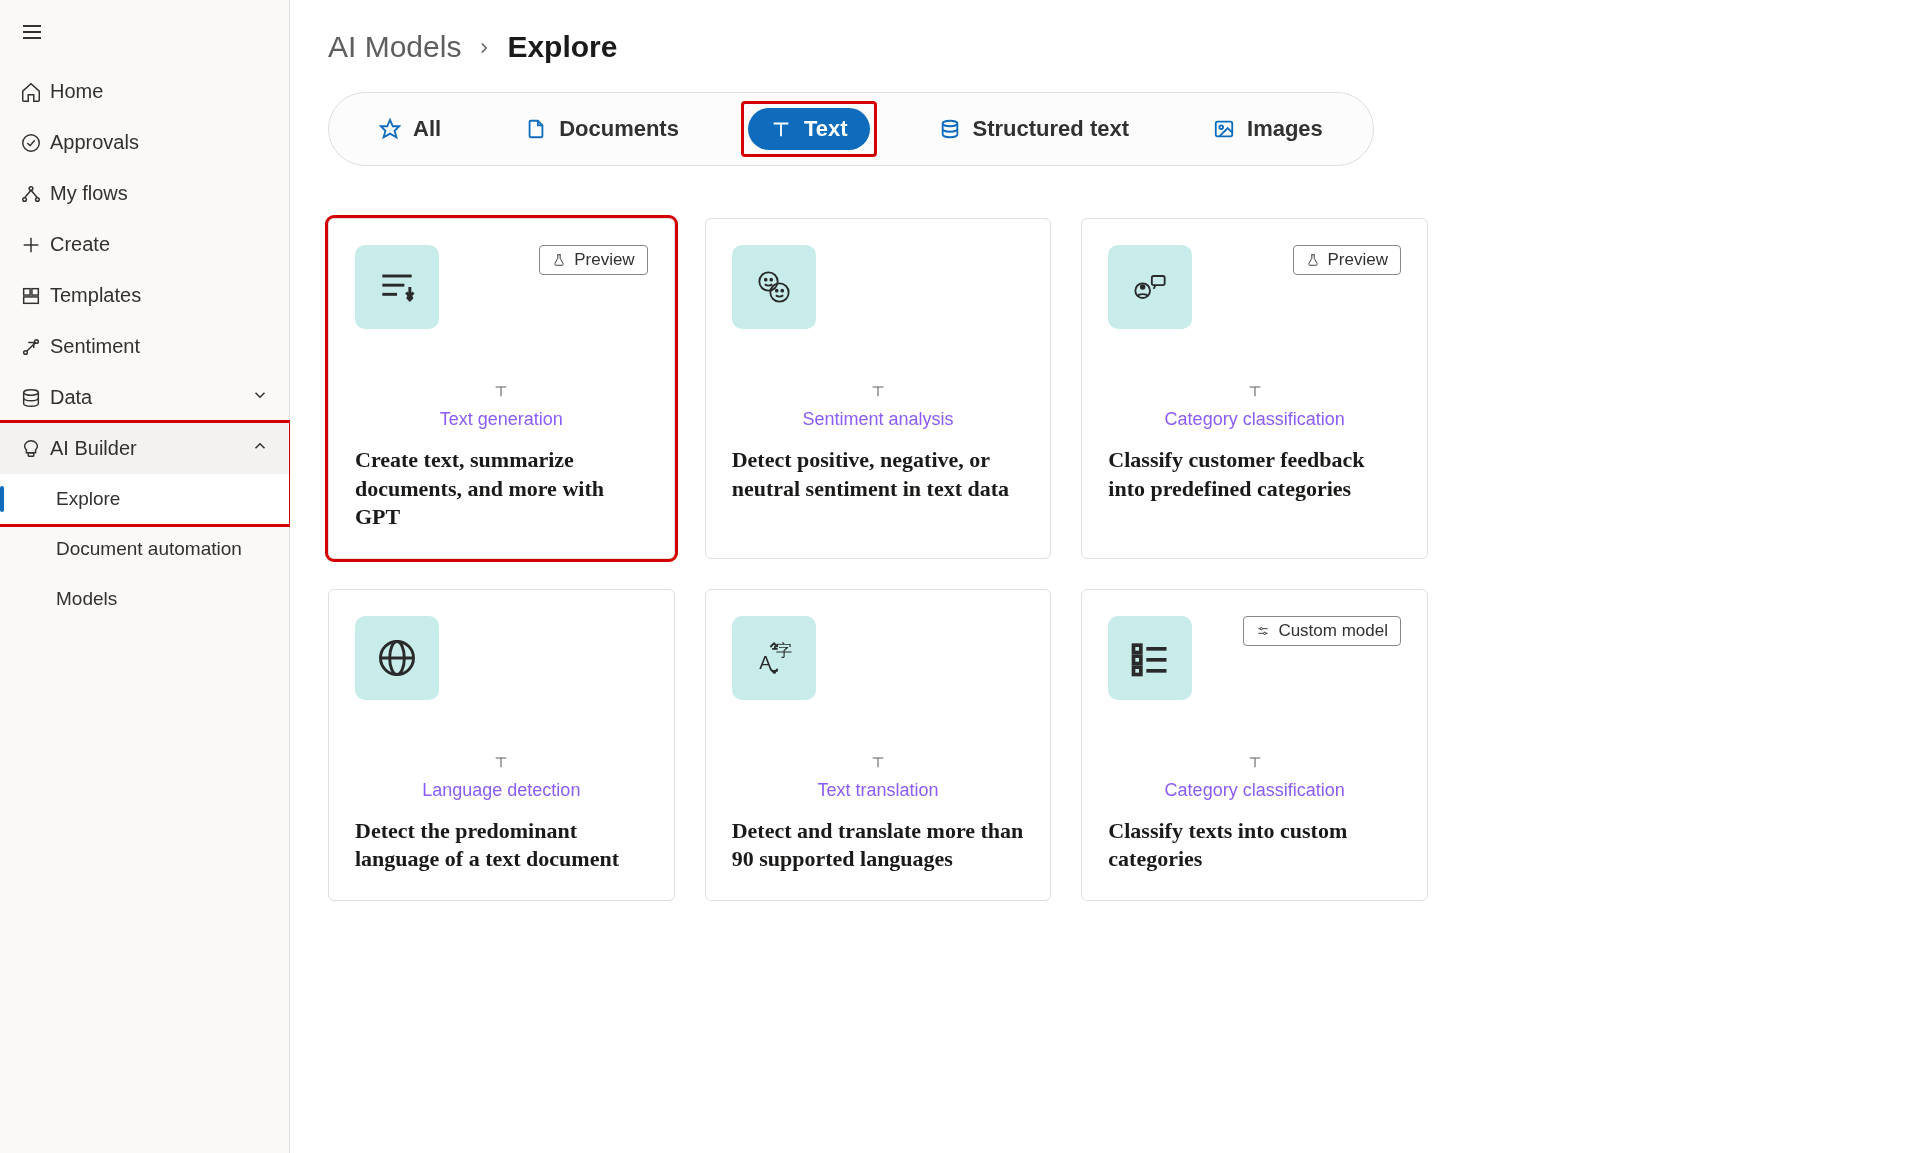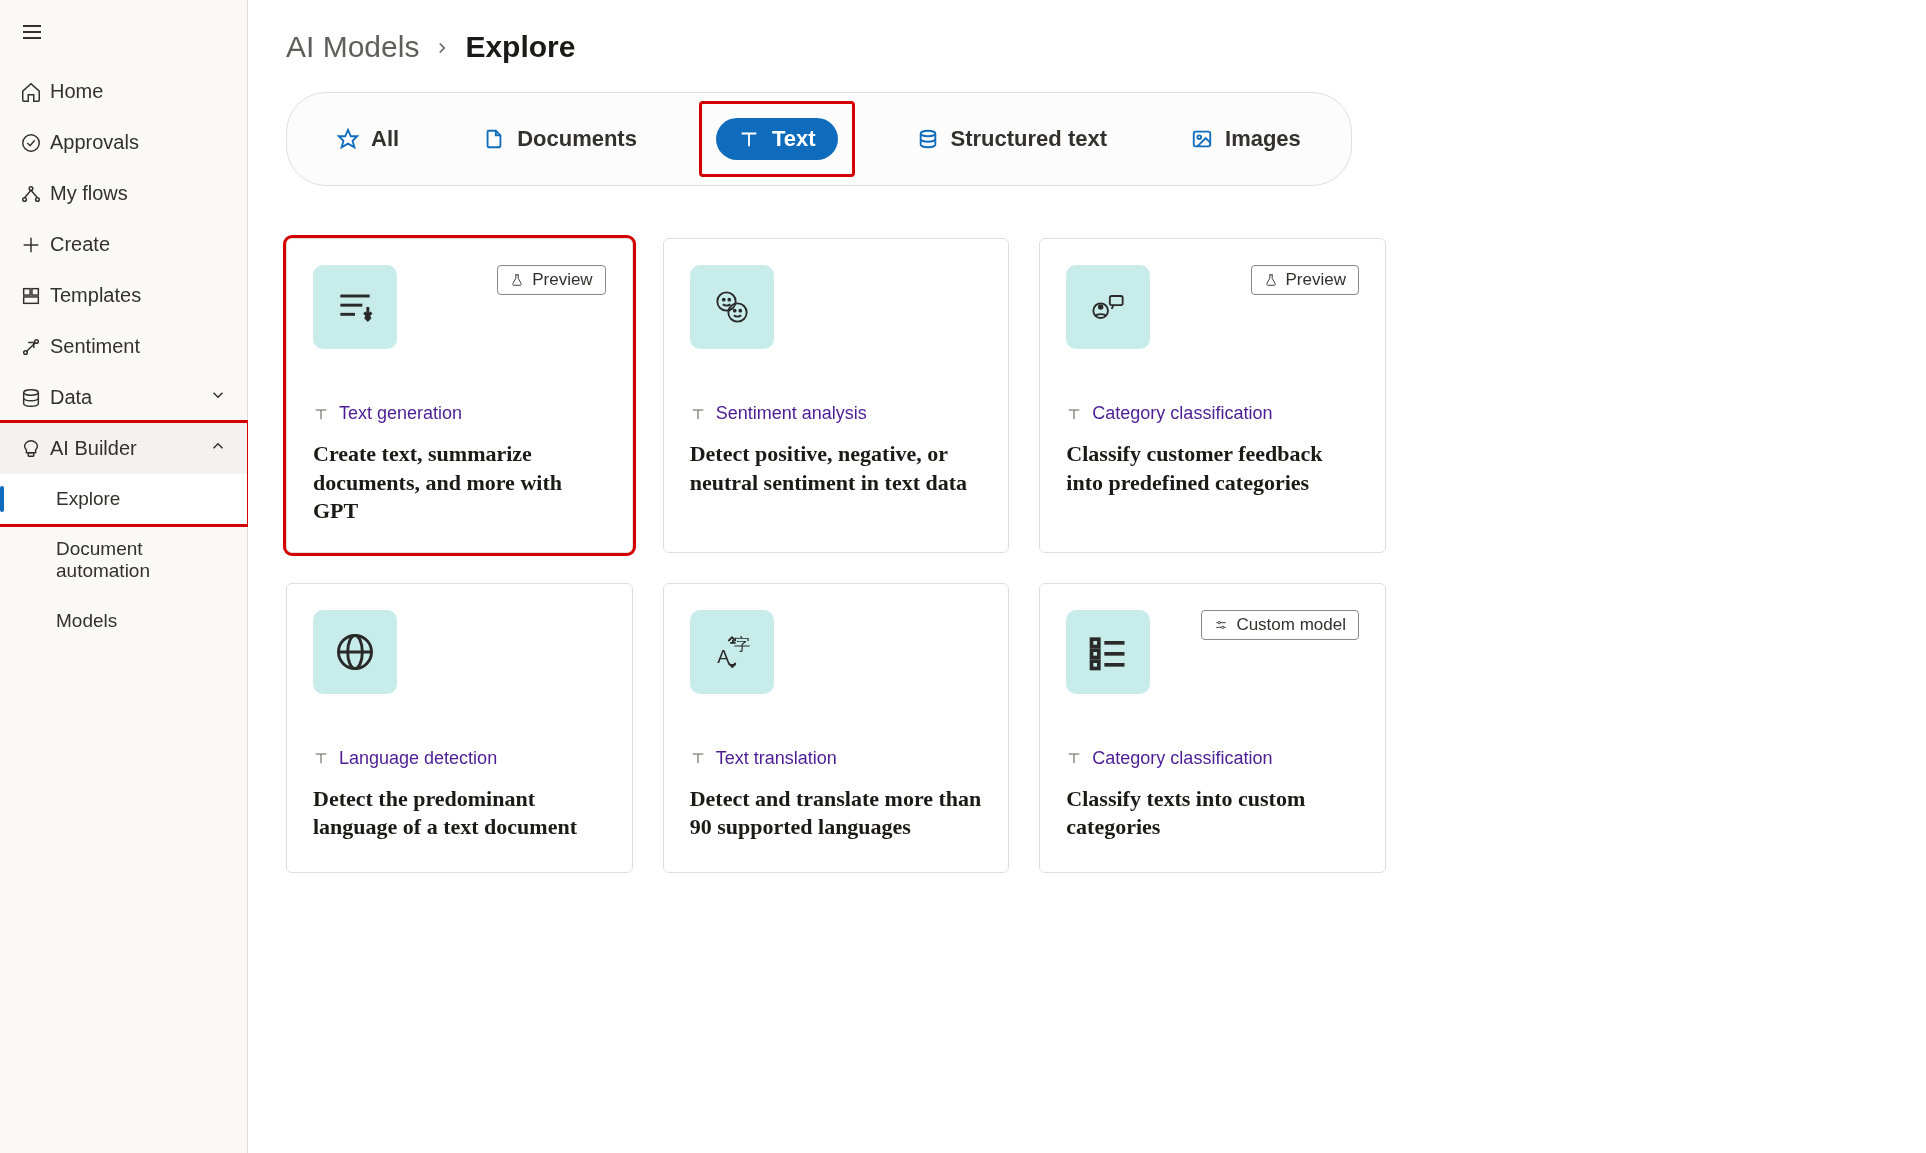--- a/index.html
+++ b/index.html
@@ -6,21 +6,21 @@
   body {
     font-family: "Segoe UI", -apple-system, sans-serif;
     background: #faf9f8;
     color: #323130;
     display: flex;
     height: 100vh;
     overflow: hidden;
   }
   
   .sidebar {
-    width: 248px;
+    width: 290px;
     background: #faf9f8;
     border-right: 1px solid #e1dfdd;
     display: flex;
     flex-direction: column;
     padding-top: 8px;
   }
   .hamburger {
     padding: 12px 20px 18px 20px;
     cursor: pointer;
   }
@@ -107,21 +107,21 @@
   }
   .filter-pill svg { width: 22px; height: 22px; }
   .filter-pill.active {
     background: #0f6cbd;
     color: #ffffff;
   }
   .filter-pill.active svg { stroke: #ffffff; color: #ffffff; }
   .pill-highlight {
     border: 3px solid #d40000;
     border-radius: 4px;
-    padding: 14px;
+    padding: 4px;
   }
   
   .card-grid {
     display: grid;
     grid-template-columns: repeat(3, 1fr);
     gap: 30px;
     max-width: 1100px;
   }
   .card {
     border: 1px solid #e1dfdd;
@@ -161,23 +161,24 @@
     align-items: center;
     gap: 8px;
     color: #323130;
     background: #ffffff;
   }
   .badge svg { width: 14px; height: 14px; }
   .card-category {
     display: flex;
     align-items: center;
     gap: 10px;
-    color: #4c1d95;
+    color: #8b5cf6;
     font-size: 18px;
     margin-bottom: 16px;
+    flex-direction: column;
   }
   .card-category svg { width: 16px; height: 16px; }
   .card-title {
     font-size: 22px;
     font-weight: 600;
     line-height: 1.3;
     color: #1b1a19;
     font-family: Liberation Serif, serif;
   }
 </style>

